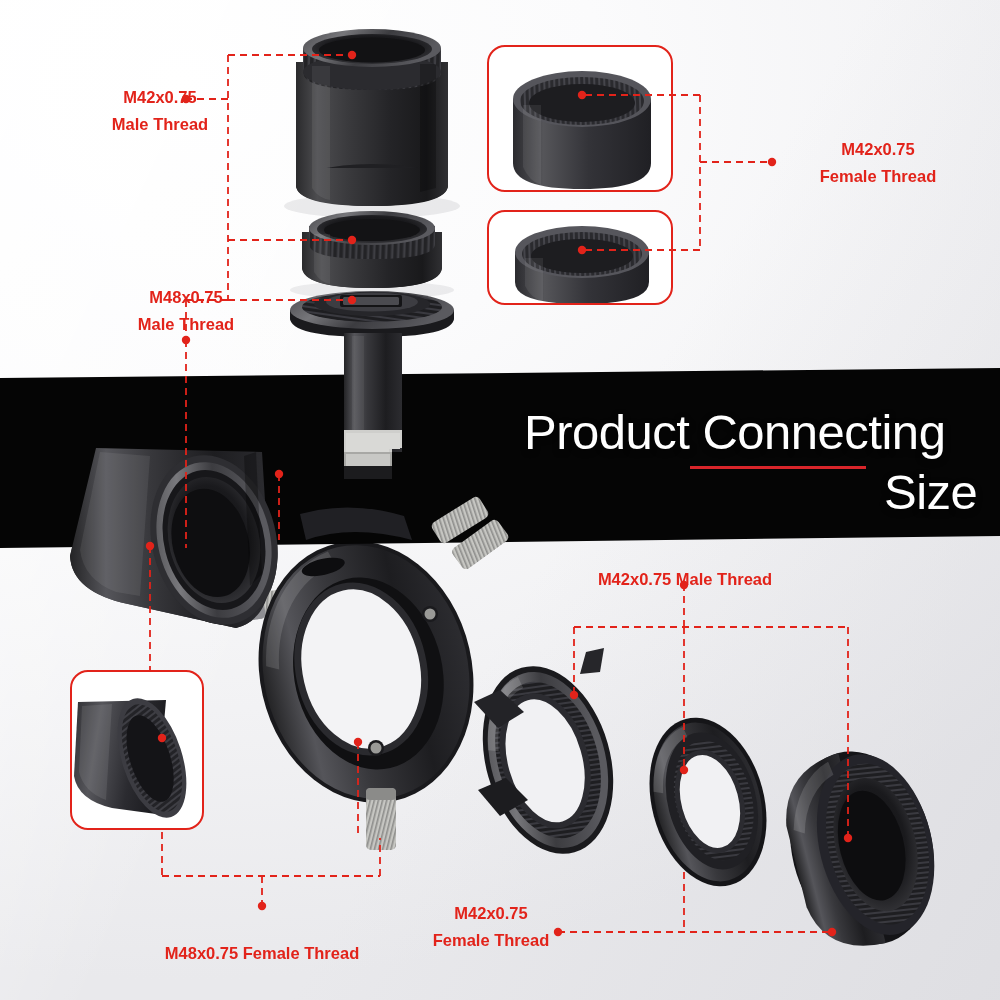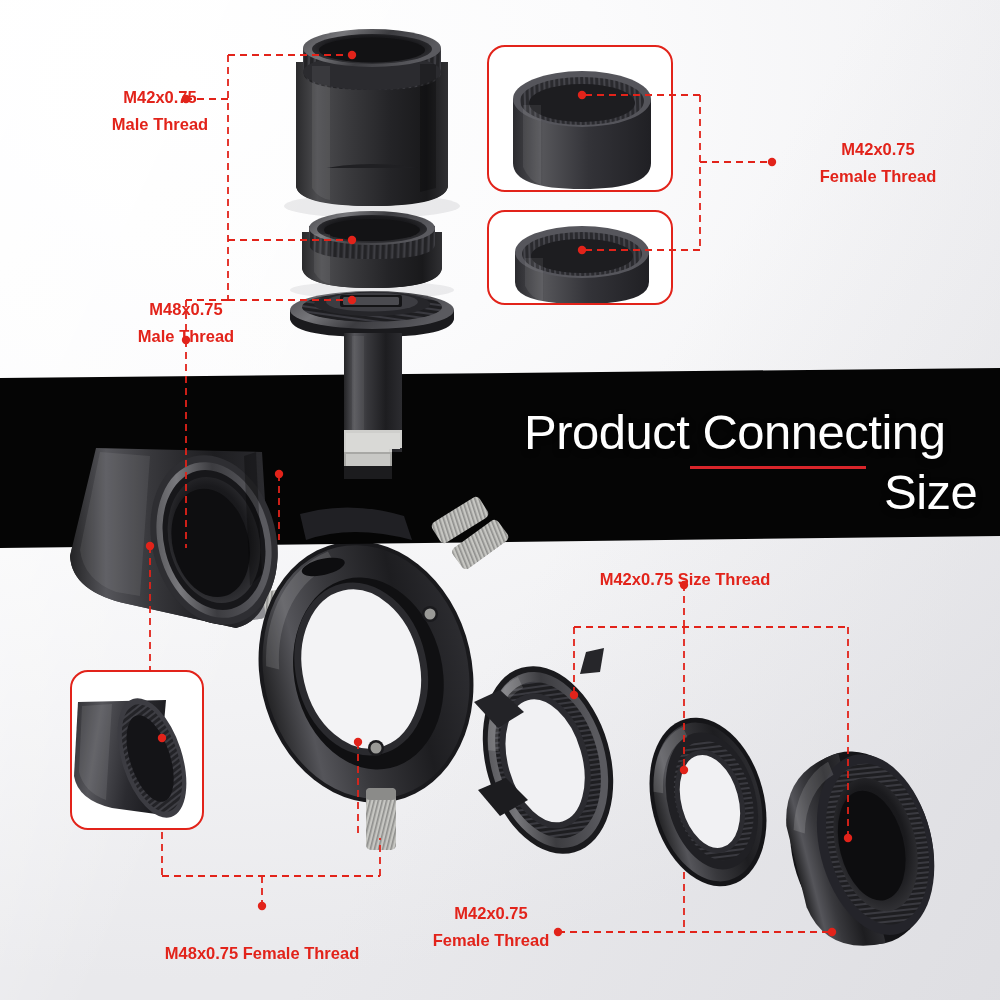--- a/index.html
+++ b/index.html
@@ -466,27 +466,27 @@
   <div class="lbl tall" style="left:70px;top:84px;width:180px;">
     <div>M42x0.75</div>
     <div>Male Thread</div>
   </div>
 
   <div class="lbl tall" style="left:788px;top:136px;width:180px;">
     <div>M42x0.75</div>
     <div>Female Thread</div>
   </div>
 
-  <div class="lbl tall" style="left:96px;top:296px;width:180px;">
+  <div class="lbl tall" style="left:96px;top:284px;width:180px;">
     <div>M48x0.75</div>
     <div>Male Thread</div>
   </div>
 
   <div class="lbl" style="left:560px;top:566px;width:250px;">
-    <div>M42x0.75 Size Thread</div>
+    <div>M42x0.75 Male Thread</div>
   </div>
 
   <div class="lbl" style="left:122px;top:896px;width:280px;margin-top:44px;">
     <div>M48x0.75 Female Thread</div>
   </div>
 
   <div class="lbl tall" style="left:400px;top:900px;width:182px;">
     <div>M42x0.75</div>
     <div>Female Thread</div>
   </div>

